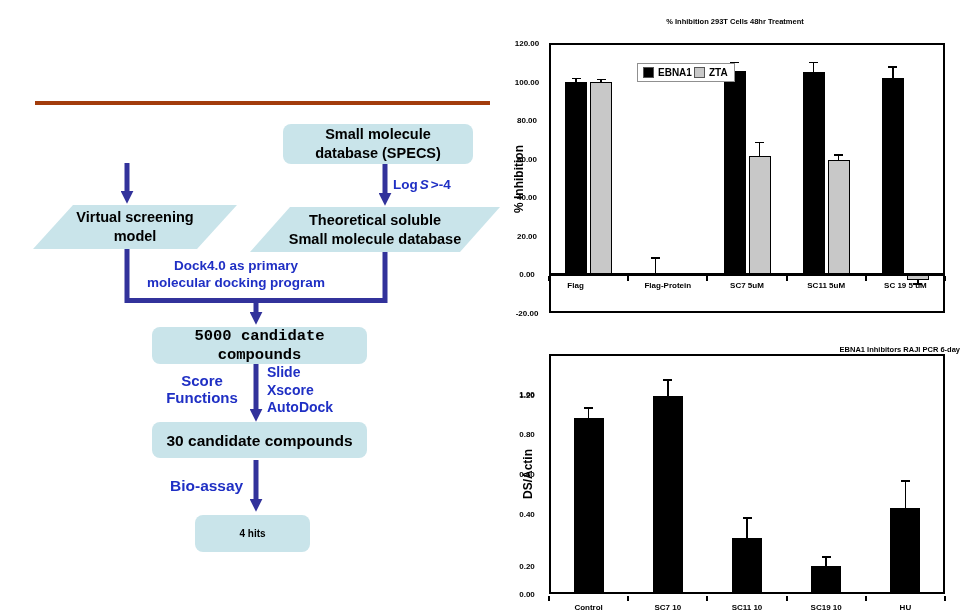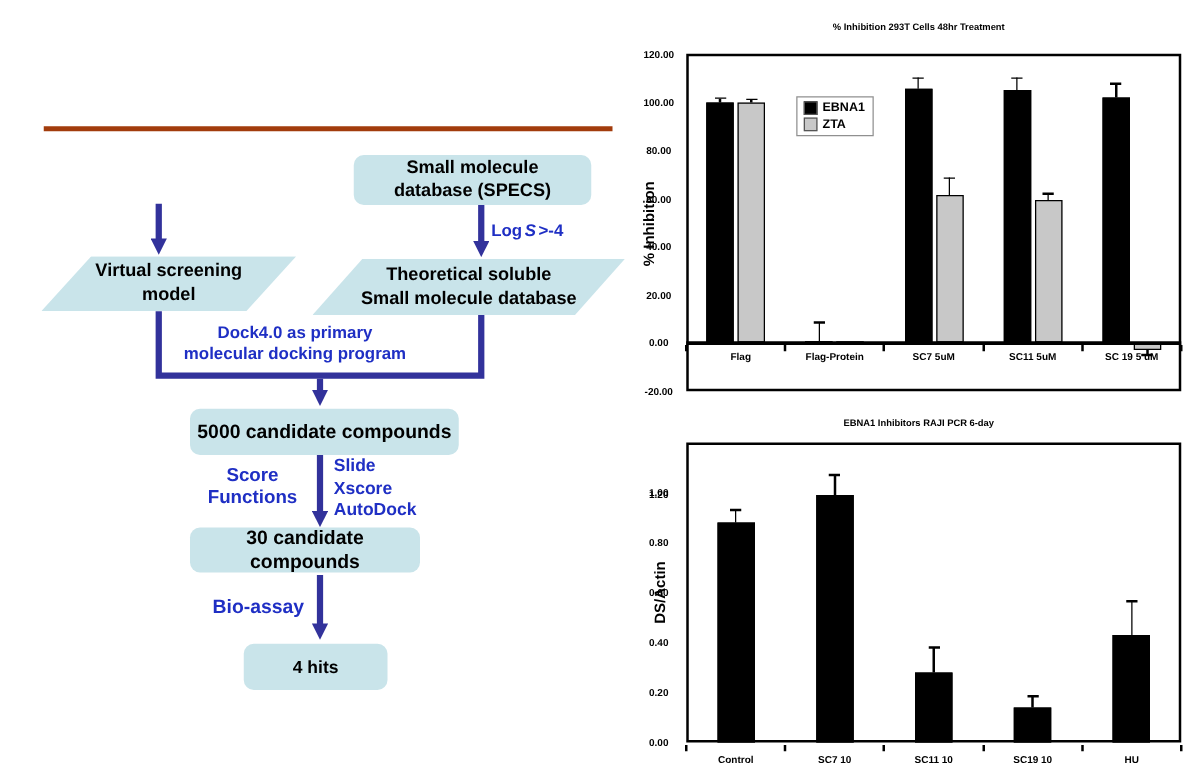--- a/index.html
+++ b/index.html
@@ -13,52 +13,52 @@
   .arrows{position:absolute;left:0;top:0;width:510px;height:612px;}
   .node{position:absolute;display:flex;align-items:center;justify-content:center;
         background:#c9e4ea;color:#000;font-weight:bold;font-size:14.5px;line-height:19px;
         text-align:center;white-space:pre-line;}
   .rect{border-radius:8px;}
   .para{clip-path:polygon(40px 0,100% 0,calc(100% - 40px) 100%,0 100%);}
   #n-crystal{left:24px;top:124px;width:216px;height:40px;}
   #n-database{left:283px;top:124px;width:190px;height:40px;}
   #n-vsmodel{left:33px;top:205px;width:204px;height:44px;}
   #n-soluble{left:250px;top:207px;width:250px;height:45px;}
-  #n-5000{left:152px;top:327px;width:215px;height:37px;font-size:15.5px;}
-  #n-30{left:152px;top:422px;width:184px;height:36px;font-size:15.5px;}
-  #n-hits{left:195px;top:515px;width:115px;height:37px;font-size:14px;}
+  #n-5000{left:152px;top:327px;width:215px;height:37px;font-size:15.5px;font-family:Liberation Mono, monospace;}
+  #n-30{left:152px;top:422px;width:215px;height:36px;font-size:15.5px;}
+  #n-hits{left:195px;top:515px;width:115px;height:37px;font-size:10px;}
   .blab{position:absolute;color:#1f2fc4;font-weight:bold;white-space:pre-line;}
   #l-logs{left:393px;top:177px;font-size:13.5px;}
   #l-logs .v{font-style:italic;padding:0 2px;}
   #l-dock{left:131px;top:258px;width:210px;text-align:center;font-size:13.5px;line-height:16.5px;}
   #l-score{left:158px;top:373px;width:88px;text-align:center;font-size:15px;line-height:16.5px;}
   #l-list{left:267px;top:364px;font-size:14px;line-height:17.5px;}
   #l-bio{left:170px;top:477px;font-size:15.5px;}
   
   .chart{position:absolute;background:#fff;}
   #chart-top{left:510px;top:0;width:450px;height:330px;}
   #chart-bottom{left:510px;top:330px;width:450px;height:282px;}
   .c-title{position:absolute;left:0;width:100%;text-align:center;font-size:7.5px;font-weight:bold;color:#000;}
   #chart-top .c-title{top:17px;}
-  #chart-bottom .c-title{top:4px;}
+  #chart-bottom .c-title{top:15px;text-align:right;}
   .c-ylabel{position:absolute;width:120px;text-align:center;font-size:12px;font-weight:bold;color:#000;
             transform:rotate(-90deg);}
   #chart-top .c-ylabel{left:-51px;top:172px;}
   #chart-bottom .c-ylabel{left:-42px;top:137px;}
   .c-plot{position:absolute;border:2px solid #000;box-sizing:border-box;background:#fff;}
   #chart-top .c-plot{left:39px;top:43px;width:396px;height:270px;}
   #chart-bottom .c-plot{left:39px;top:24px;width:396px;height:240px;}
   .ytick{position:absolute;width:36px;text-align:center;font-size:8px;font-weight:bold;color:#000;}
   .xcat{position:absolute;text-align:center;font-size:8px;font-weight:bold;color:#000;}
   .bar{position:absolute;}
   .ebar{position:absolute;background:#000;}
   .zline{position:absolute;background:#000;}
   .btick{position:absolute;background:#000;}
   .legend{position:absolute;background:#fff;border:1px solid #909090;padding:3px 6px 3px 5px;
-          display:flex;flex-direction:column;gap:2px;margin-top:14px;}
+          display:flex;flex-direction:row;gap:2px;}
   .lrow{display:flex;align-items:center;gap:4px;font-size:10px;font-weight:bold;color:#000;}
   .lsw{width:9px;height:9px;display:inline-block;}
 </style>
 </head>
 <body>
 
 <div class="stage">
 
   <section class="flow">
     <div class="rule"></div>
@@ -140,21 +140,21 @@
       <div class="bar" style="left: 396.9px; top: 274.429px; width: 22px; height: 5.78571px; background: rgb(200, 200, 200); border: 1px solid rgb(0, 0, 0); box-sizing: border-box;"></div>
       <div class="ebar" style="left: 407.15px; top: 280.214px; width: 1.5px; height: 3.85714px;"></div>
       <div class="ebar" style="left: 403.4px; top: 283.321px; width: 9px; height: 1.5px;"></div>
       <div class="zline" style="left: 39px; top: 272.929px; width: 396px; height: 3px;"></div>
       <div class="btick" style="left: 38px; top: 275.929px; width: 2px; height: 5px;"></div>
       <div class="btick" style="left: 117.2px; top: 275.929px; width: 2px; height: 5px;"></div>
       <div class="btick" style="left: 196.4px; top: 275.929px; width: 2px; height: 5px;"></div>
       <div class="btick" style="left: 275.6px; top: 275.929px; width: 2px; height: 5px;"></div>
       <div class="btick" style="left: 354.8px; top: 275.929px; width: 2px; height: 5px;"></div>
       <div class="btick" style="left: 434px; top: 275.929px; width: 2px; height: 5px;"></div>
-      <div class="xcat" style="left: 43px; top: 281.429px; width: 79.2px;">Flag</div>
+      <div class="xcat" style="left: 26px; top: 281.429px; width: 79.2px;">Flag</div>
       <div class="xcat" style="left: 118.2px; top: 281.429px; width: 79.2px;">Flag-Protein</div>
       <div class="xcat" style="left: 197.4px; top: 281.429px; width: 79.2px;">SC7 5uM</div>
       <div class="xcat" style="left: 276.6px; top: 281.429px; width: 79.2px;">SC11 5uM</div>
       <div class="xcat" style="left: 355.8px; top: 281.429px; width: 79.2px;">SC 19 5 uM</div>
       <div class="legend" style="left: 127px; top: 63px;">
         <div class="lrow">
           <div class="lsw" style="background: rgb(0, 0, 0); border: 1px solid rgb(85, 85, 85);"></div>
           <span>EBNA1</span>
         </div>
         <div class="lrow">
@@ -166,21 +166,21 @@
 
   <div class="chart" id="chart-bottom">
     <div class="c-title">EBNA1 Inhibitors RAJI PCR 6-day</div>
     <div class="c-ylabel">DS/Actin</div>
     <div class="c-plot"></div>
   <div class="ytick" style="left: -1px; top: 20px; margin-top: 41px;">1.20</div>
       <div class="ytick" style="left: -1px; top: 60px;">1.00</div>
       <div class="ytick" style="left: -1px; top: 100px;">0.80</div>
       <div class="ytick" style="left: -1px; top: 140px;">0.60</div>
       <div class="ytick" style="left: -1px; top: 180px;">0.40</div>
-      <div class="ytick" style="left: -1px; top: 220px;">0.20</div>
+      <div class="ytick" style="left: -1px; top: 232px;">0.20</div>
       <div class="ytick" style="left: -1px; top: 260px;">0.00</div>
       <div class="bar" style="left: 63.6px; top: 88px; width: 30px; height: 176px; background: rgb(0, 0, 0); border: 1px solid rgb(0, 0, 0); box-sizing: border-box;"></div>
       <div class="ebar" style="left: 77.85px; top: 78px; width: 1.5px; height: 10px;"></div>
       <div class="ebar" style="left: 74.1px; top: 77.25px; width: 9px; height: 1.5px;"></div>
       <div class="bar" style="left: 142.8px; top: 66px; width: 30px; height: 198px; background: rgb(0, 0, 0); border: 1px solid rgb(0, 0, 0); box-sizing: border-box;"></div>
       <div class="ebar" style="left: 157.05px; top: 50px; width: 1.5px; height: 16px;"></div>
       <div class="ebar" style="left: 153.3px; top: 49.25px; width: 9px; height: 1.5px;"></div>
       <div class="bar" style="left: 222px; top: 208px; width: 30px; height: 56px; background: rgb(0, 0, 0); border: 1px solid rgb(0, 0, 0); box-sizing: border-box;"></div>
       <div class="ebar" style="left: 236.25px; top: 188px; width: 1.5px; height: 20px;"></div>
       <div class="ebar" style="left: 232.5px; top: 187.25px; width: 9px; height: 1.5px;"></div>

